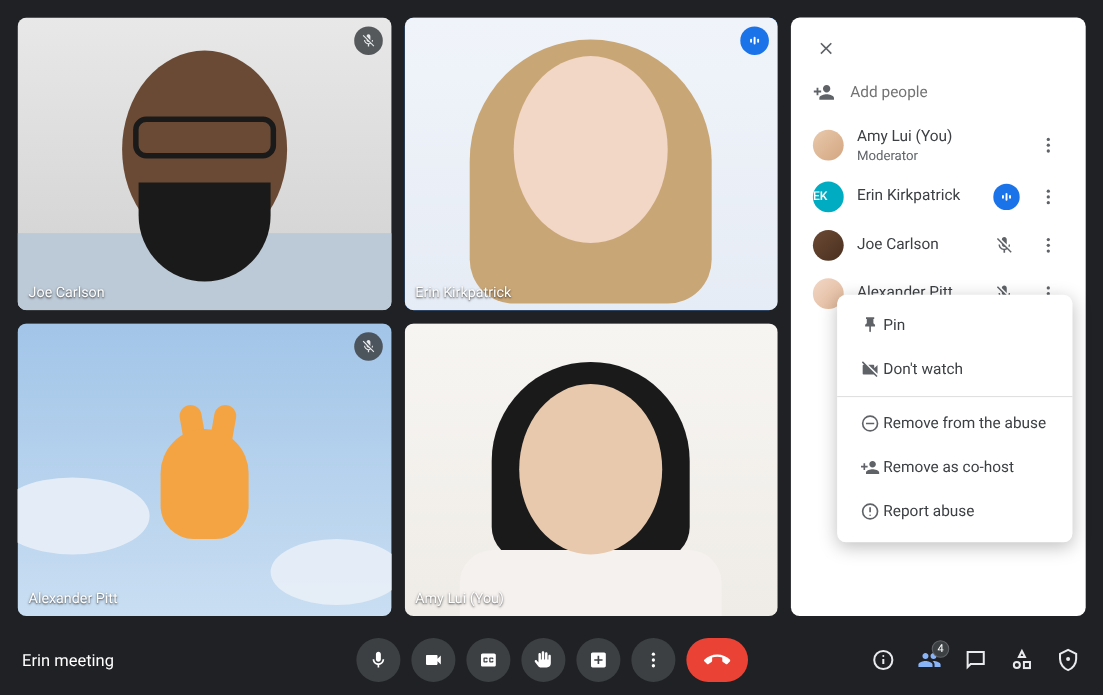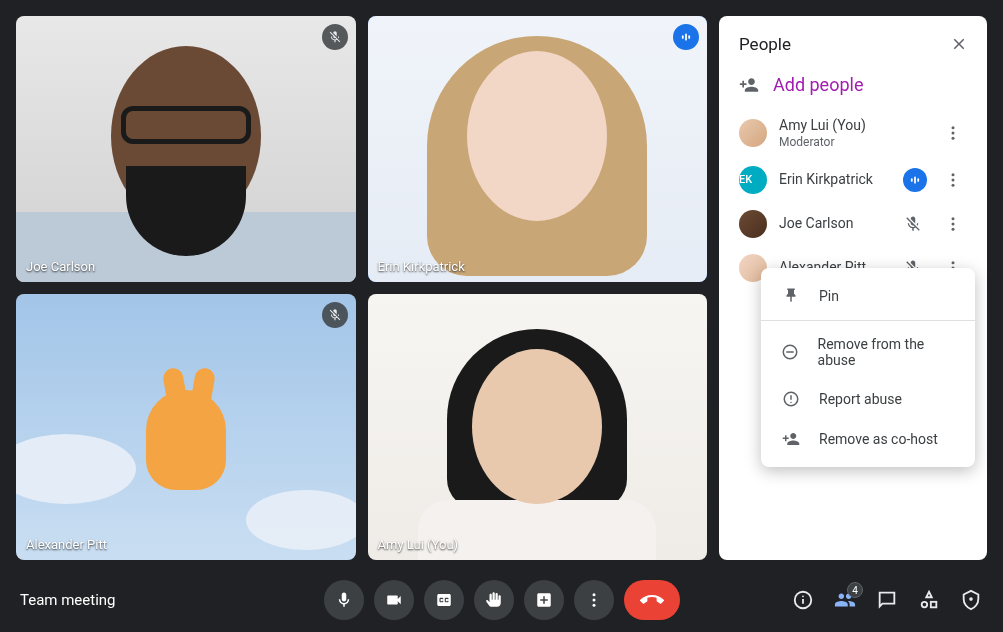--- a/index.html
+++ b/index.html
@@ -95,21 +95,21 @@
   }
   .panel-header {
     display: flex;
     align-items: center;
     padding: 16px 16px 8px 20px;
   }
   .panel-title { font-size: 17px; flex: 1; color:#202124;}
   .close-btn { width: 24px; height: 24px; display:flex;align-items:center;justify-content:center;cursor:pointer;color:#5f6368;border-radius:50%; }
   .add-people {
     display: flex; align-items: center; gap: 14px;
-    padding: 10px 20px; color: #a21caf; font-size: 18px; cursor:pointer;
+    padding: 10px 20px; color: #737373; font-size: 14px; cursor:pointer;
   }
   .plist { padding: 4px 8px 0 8px; }
   .prow {
     display: flex; align-items: center; gap: 12px;
     padding: 8px 12px; font-size: 14px; color:#3c4043;
     border-radius: 8px;
   }
   .avatar { width: 28px; height: 28px; border-radius: 50%; flex-shrink:0;display:flex;align-items:center;font-size:11px;font-weight:500;color:#fff; }
   .av1{background:linear-gradient(135deg,#e8c9ad,#d4a680);}
   .av2{background:#00acc1;}
@@ -127,21 +127,21 @@
     right: 12px;
     top: 252px;
     width: 214px;
     background: #fff;
     border-radius: 8px;
     box-shadow: 0 4px 16px rgba(0,0,0,0.25);
     padding: 8px 0;
     z-index: 10;
   }
   .menu-item {
-    display: flex; align-items: center; gap: 18px;
+    display: flex; align-items: center; gap: 2px;
     padding: 11px 20px; font-size: 14px; color:#3c4043; cursor:pointer;
   }
   .menu-sep { height:1px; background:#e0e0e0; margin:4px 0; }
   .micon { width:20px;display:flex;justify-content:center;color:#5f6368; }
 
   
   .bottom {
     position: absolute;
     bottom: 0; left: 0; right: 0;
     height: 64px;
@@ -228,21 +228,20 @@
           <div class="head"></div>
           <div class="shirt"></div>
       </div>
       <div class="name-label">Amy Lui (You)</div>
     </div>
 
   </div>
 
   <div class="panel">
     <div class="panel-header">
-      <div class="panel-title">People</div>
       <div class="close-btn">
         <svg width="18" height="18" viewBox="0 0 24 24" fill="#5f6368">
             <path d="M19 6.41L17.59 5 12 10.59 6.41 5 5 6.41 10.59 12 5 17.59 6.41 19 12 13.41 17.59 19 19 17.59 13.41 12z"></path>
           </svg>
       </div>
     </div>
     <div class="add-people">
       <span>
         <svg width="20" height="20" viewBox="0 0 24 24" fill="#5f6368">
             <path d="M15 12c2.21 0 4-1.79 4-4s-1.79-4-4-4-4 1.79-4 4 1.79 4 4 4zm-9-2V7H4v3H1v2h3v3h2v-3h3v-2H6zm9 4c-2.67 0-8 1.34-8 4v2h16v-2c0-2.66-5.33-4-8-4z"></path>
@@ -331,55 +330,63 @@
 
     <div class="menu">
       <div class="menu-item">
         <span class="micon">
             <svg width="18" height="18" viewBox="0 0 24 24" fill="#5f6368">
               <path d="M16 9V4h1V2H7v2h1v5L6 11v2h5v6l1 1 1-1v-6h5v-2l-2-2z"></path>
             </svg>
           </span>
         <span>Pin</span>
       </div>
+      <div class="menu-item">
+        <span class="micon">
+            <svg width="18" height="18" viewBox="0 0 24 24" fill="#5f6368">
+              <path d="M21 6.5l-4 4V7c0-.55-.45-1-1-1H9.82L21 17.18V6.5zM3.27 2L2 3.27 4.73 6H4c-.55 0-1 .45-1 1v10c0 .55.45 1 1 1h12c.21 0 .39-.08.54-.18L19.73 21 21 19.73 3.27 2z"></path>
+            </svg>
+          </span>
+        <span>Don't watch</span>
+      </div>
       <div class="menu-sep"></div>
       <div class="menu-item">
         <span class="micon">
             <svg width="18" height="18" viewBox="0 0 24 24" fill="none" stroke="#5f6368" stroke-width="2">
               <circle cx="12" cy="12" r="9"></circle>
               <line x1="7" y1="12" x2="17" y2="12"></line>
             </svg>
           </span>
         <span>Remove from the abuse</span>
       </div>
       <div class="menu-item">
         <span class="micon">
+            <svg width="18" height="18" viewBox="0 0 24 24" fill="#5f6368">
+              <path d="M15 12c2.21 0 4-1.79 4-4s-1.79-4-4-4-4 1.79-4 4 1.79 4 4 4zm-9-2V7H4v3H1v2h3v3h2v-3h3v-2H6zm9 4c-2.67 0-8 1.34-8 4v2h16v-2c0-2.66-5.33-4-8-4z"></path>
+            </svg>
+          </span>
+        <span>Remove as co-host</span>
+      </div>
+      <div class="menu-item">
+        <span class="micon">
             <svg width="18" height="18" viewBox="0 0 24 24" fill="none" stroke="#5f6368" stroke-width="2">
               <circle cx="12" cy="12" r="9"></circle>
               <line x1="12" y1="7" x2="12" y2="13"></line>
               <circle cx="12" cy="16.5" r="1" fill="#5f6368" stroke="none"></circle>
             </svg>
           </span>
         <span>Report abuse</span>
       </div>
-      <div class="menu-item">
-        <span class="micon">
-            <svg width="18" height="18" viewBox="0 0 24 24" fill="#5f6368">
-              <path d="M15 12c2.21 0 4-1.79 4-4s-1.79-4-4-4-4 1.79-4 4 1.79 4 4 4zm-9-2V7H4v3H1v2h3v3h2v-3h3v-2H6zm9 4c-2.67 0-8 1.34-8 4v2h16v-2c0-2.66-5.33-4-8-4z"></path>
-            </svg>
-          </span>
-        <span>Remove as co-host</span>
-      </div>
     </div>
 
   </div>
 </div>
 
 <div class="bottom">
-  <div class="meeting-name">Team meeting</div>
+  <div class="meeting-name">Erin meeting</div>
 
   <div class="controls">
     <div class="cbtn">
       <svg width="18" height="18" viewBox="0 0 24 24" fill="#fff">
           <path d="M12 14c1.66 0 3-1.34 3-3V5c0-1.66-1.34-3-3-3S9 3.34 9 5v6c0 1.66 1.34 3 3 3zm5-3c0 2.76-2.24 5-5 5s-5-2.24-5-5H5c0 3.53 2.61 6.43 6 6.92V21h2v-3.08c3.39-.49 6-3.39 6-6.92h-2z"></path>
         </svg>
     </div>
     <div class="cbtn">
       <svg width="18" height="18" viewBox="0 0 24 24" fill="#fff">
           <path d="M17 10.5V7c0-.55-.45-1-1-1H4c-.55 0-1 .45-1 1v10c0 .55.45 1 1 1h12c.55 0 1-.45 1-1v-3.5l4 4v-11l-4 4z"></path>

